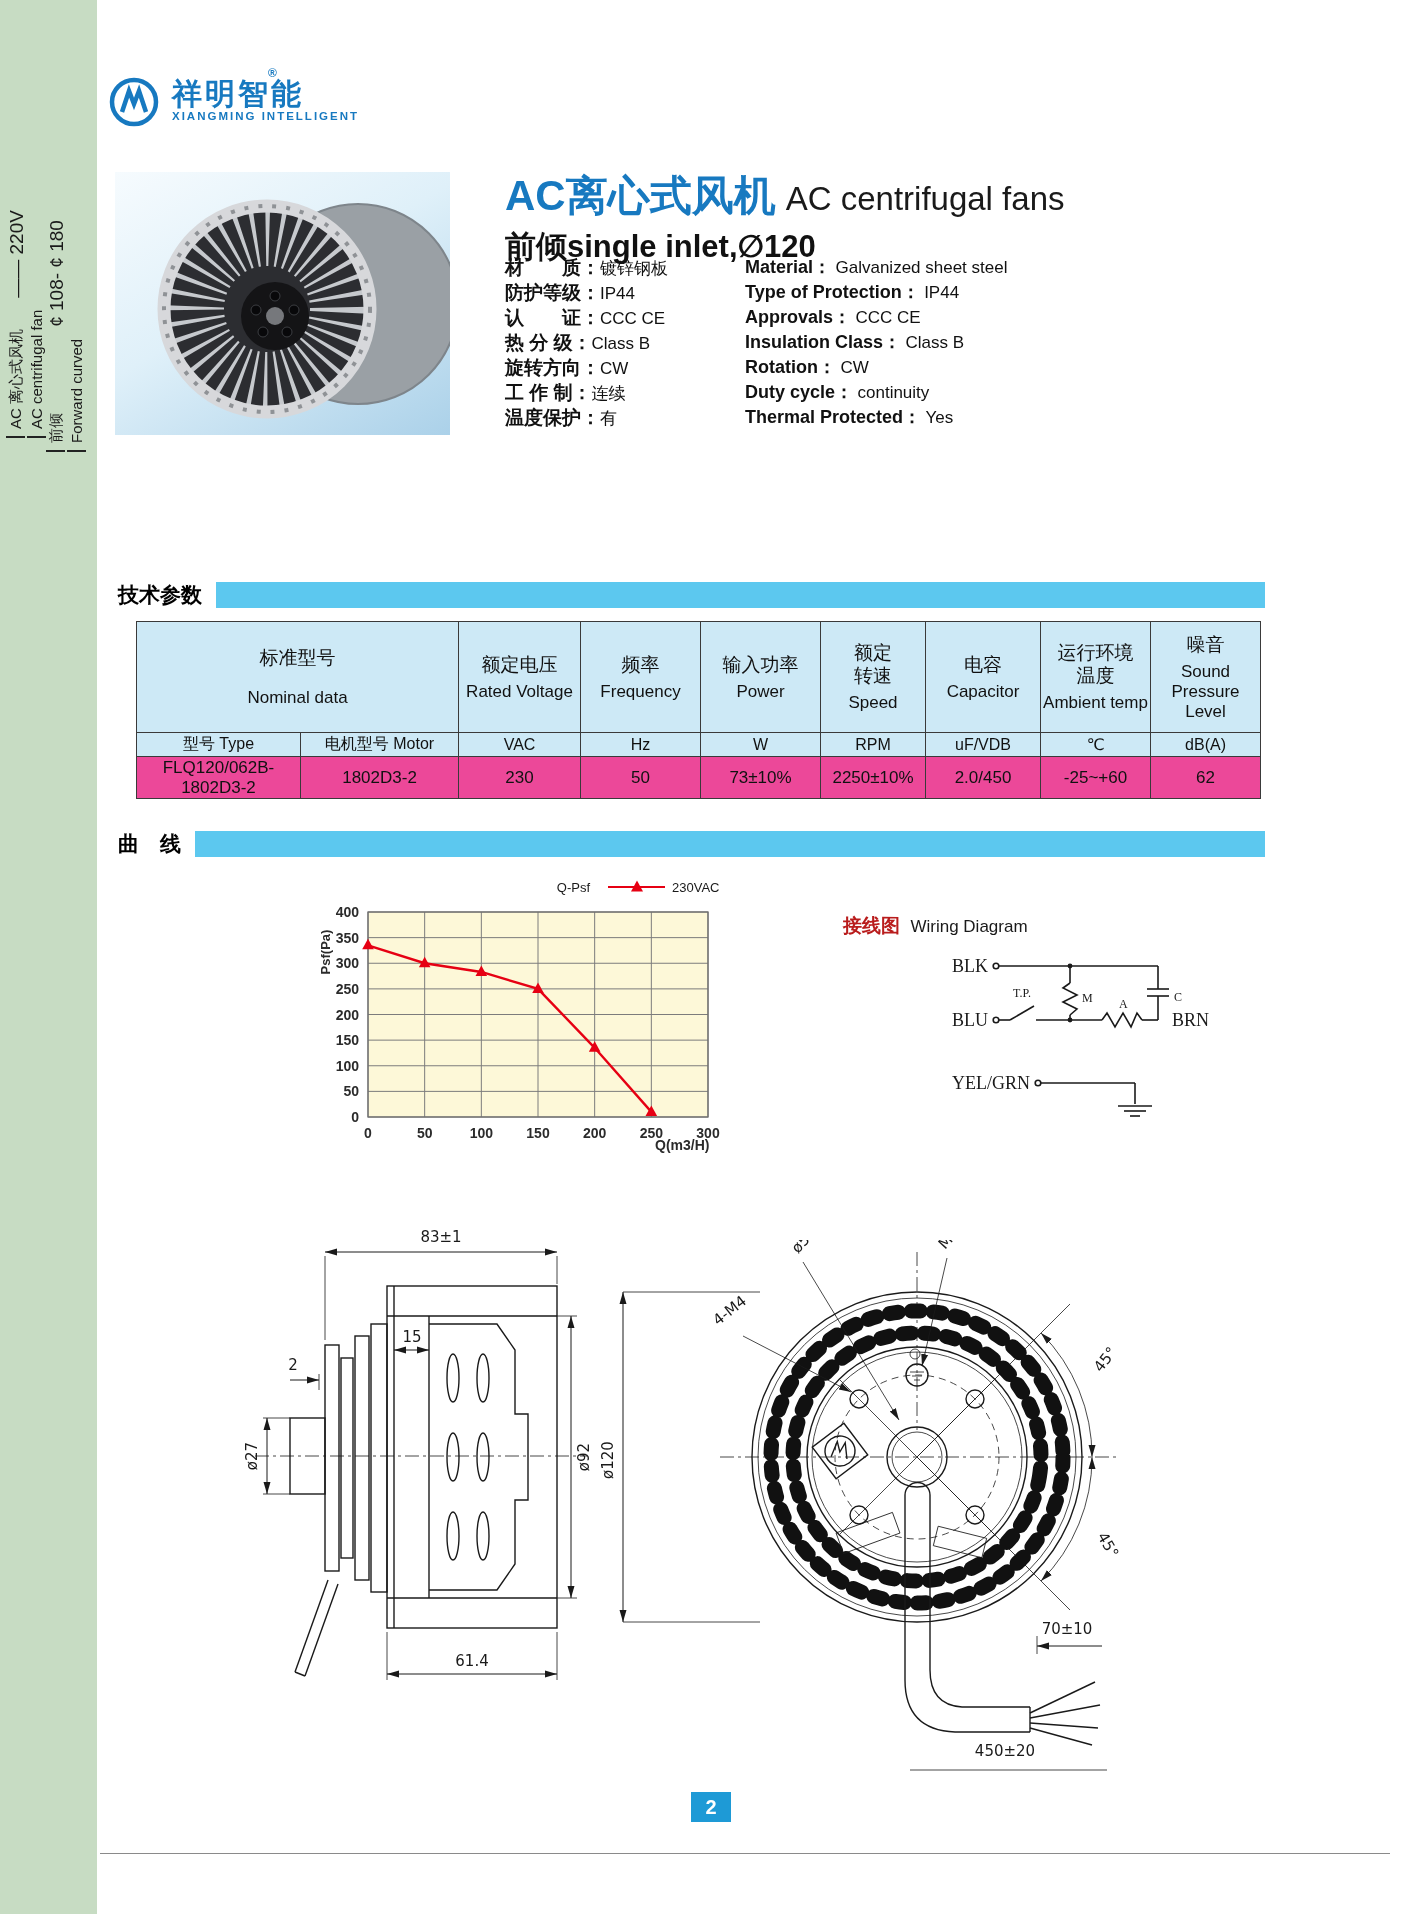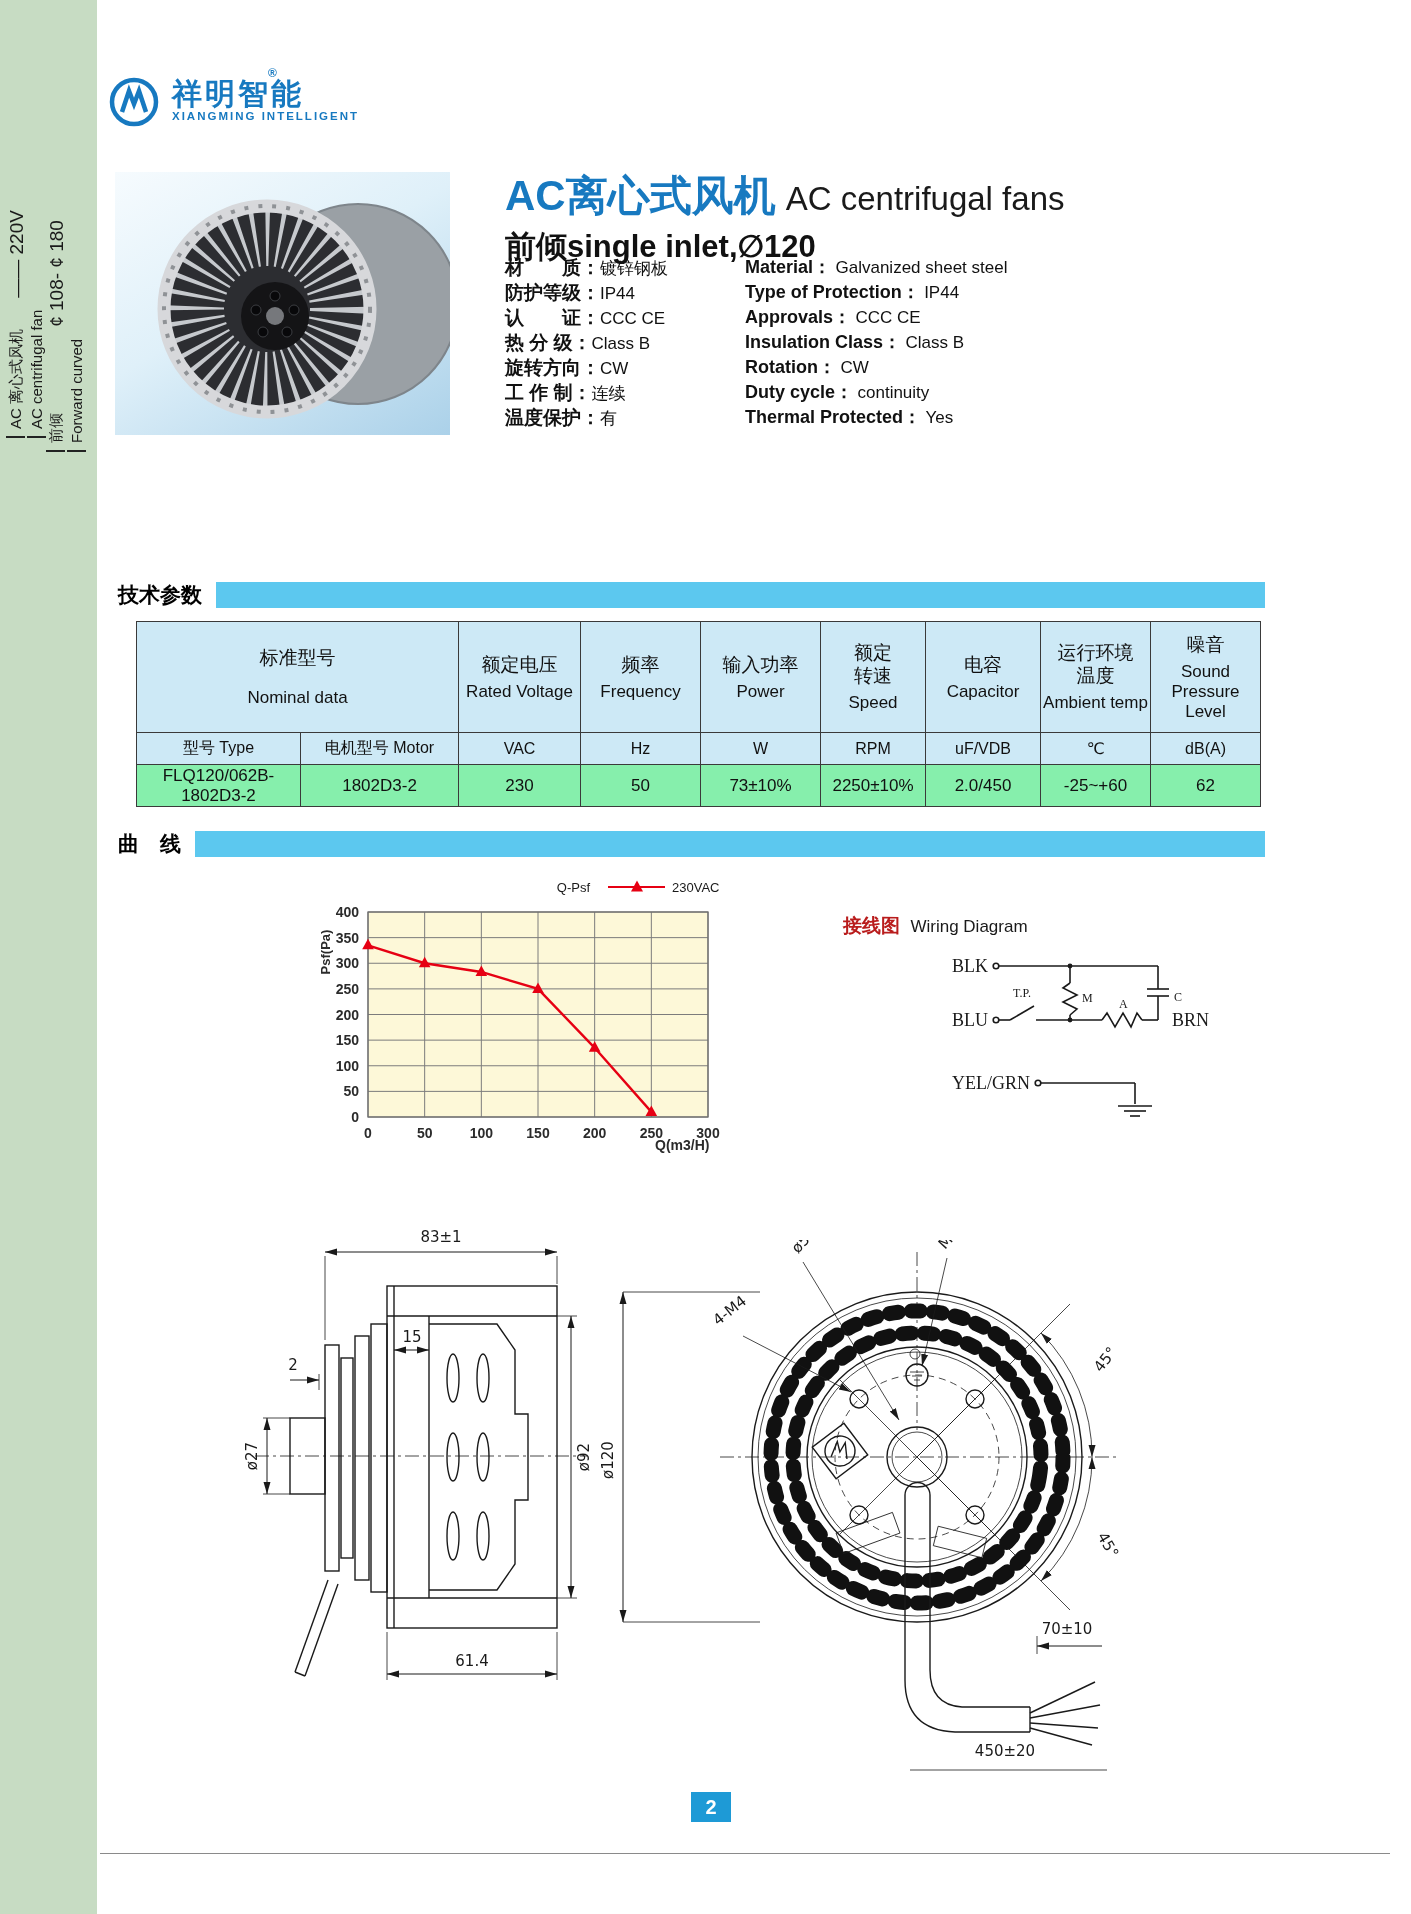--- a/index.html
+++ b/index.html
@@ -45,22 +45,22 @@
   
   .secbar{position:absolute;left:118px;width:1147px;display:flex;align-items:center;}
   .secbar .lab{font-size:21px;font-weight:bold;color:#000000;white-space:nowrap;}
   .secbar .bar{flex:1;height:26px;background:#5cc8ef;margin-left:14px;}
 
   
   .params{position:absolute;left:136px;top:621px;border-collapse:collapse;table-layout:fixed;width:1124px;}
   .params th,.params td{border:1px solid #3a3a3a;text-align:center;vertical-align:middle;padding:0;font-weight:normal;}
   .params .hd{background:#cde9f6;}
   .params .r1{height:110px;}
-  .params .r2{height:32px;font-size:16px;margin-left:36px;}
-  .params .r3{height:42px;font-size:17px;background:#86efac;}
+  .params .r2{height:24px;font-size:16px;margin-left:36px;}
+  .params .r3{height:42px;font-size:17px;background:#ec4899;}
   .hcell{display:flex;flex-direction:column;justify-content:center;align-items:center;gap:6px;height:110px;}
   .hzh{font-size:19px;white-space:pre-line;line-height:23px;}
   .hen{font-size:17px;line-height:20px;}
   .gcell{display:flex;flex-direction:column;justify-content:space-around;align-items:center;height:110px;padding:14px 8px;box-sizing:border-box;}
 
   
   #curve-svg{position:absolute;left:300px;top:872px;}
   .tick{font-family:"Liberation Sans",sans-serif;font-size:14px;font-weight:bold;fill:#2b2b2b;}
   .leg{font-family:"Liberation Sans",sans-serif;font-size:13px;fill:#1a1a1a;}
   .ylab{font-family:"Liberation Sans",sans-serif;font-size:13px;font-weight:bold;fill:#2b2b2b;}

